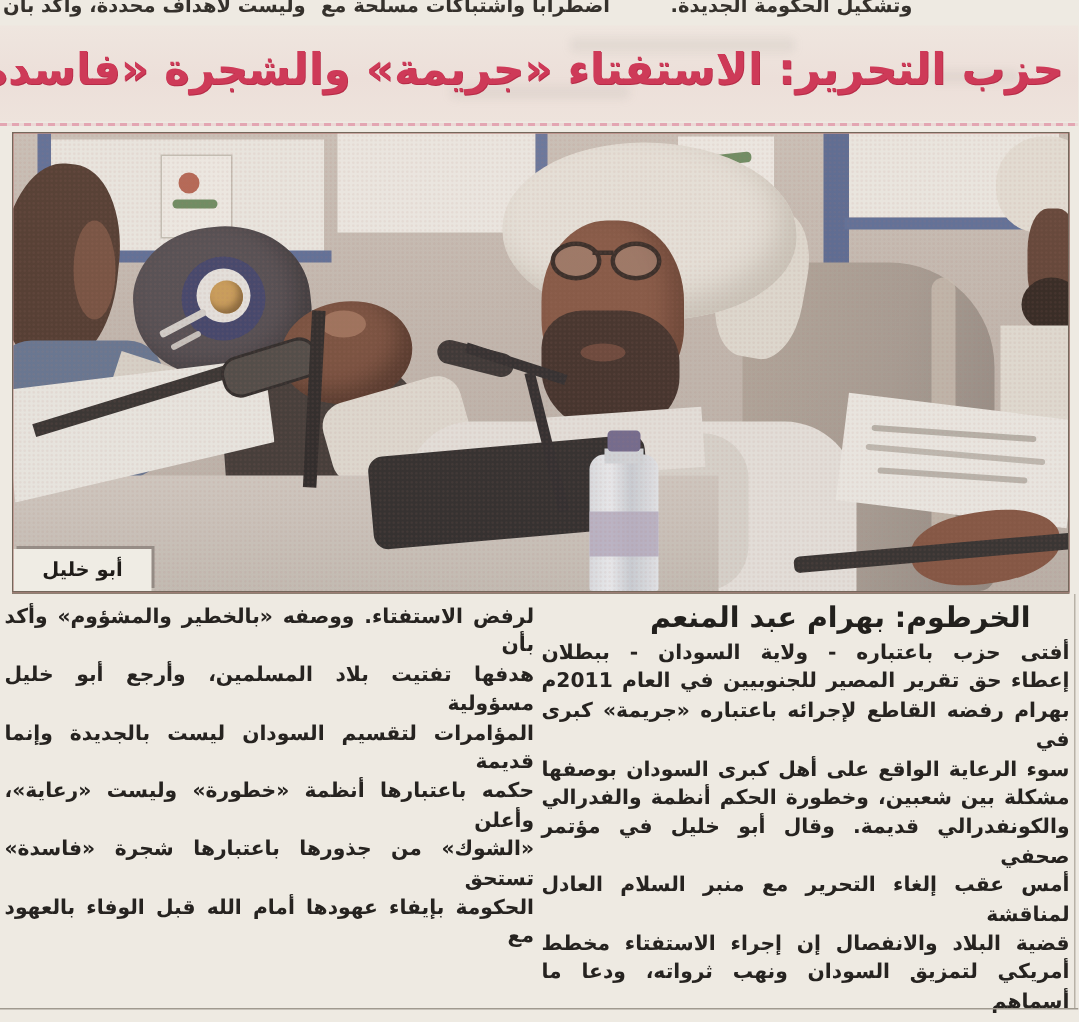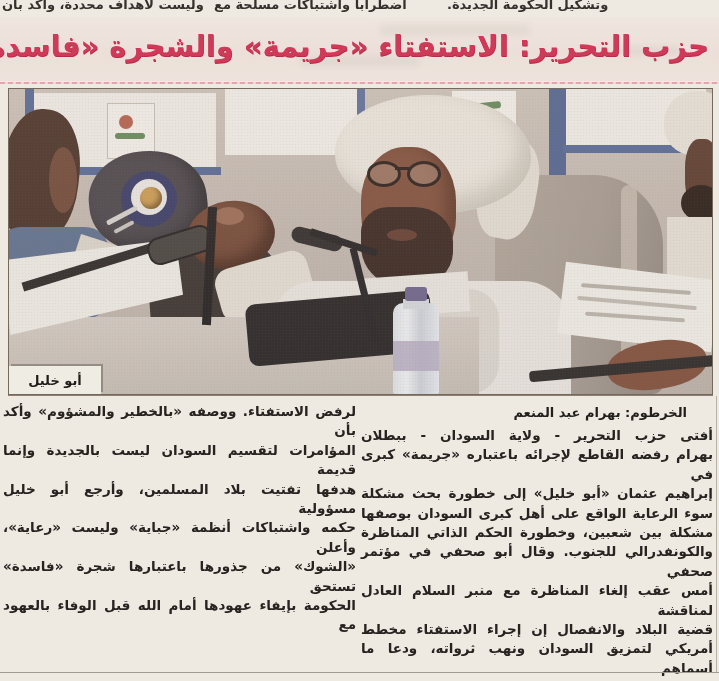--- a/index.html
+++ b/index.html
@@ -143,21 +143,21 @@
     direction:rtl;text-align:center;font-size:13px;font-weight:bold;color:#1f1c19;
     line-height:30px;box-shadow:2px -2px 0 rgba(60,50,45,0.35);
   }
 
   
   .col{position:absolute;direction:rtl;}
   .col-right{left:361px;top:402px;width:352px;}
   .col-left{left:3px;top:402px;width:353px;}
   .byline{
     direction:rtl;text-align:right;padding-right:26px;
-    font-size:13px;font-weight:bold;color:#22201d;line-height:21px;margin-bottom:3px;
+    font-size:19px;font-weight:bold;color:#22201d;line-height:21px;margin-bottom:3px;
   }
   .tline{
     direction:rtl;font-size:13.5px;font-weight:bold;color:#262320;
     line-height:19.4px;text-align:justify;text-align-last:justify;
   }
   .bottom-rule{position:absolute;left:0;top:672px;width:719px;height:1px;background:#a09a8f;}
   .edge-rule{position:absolute;left:716px;top:396px;width:1px;height:276px;background:#b8b2a7;}
 </style>
 </head>
 <body>
@@ -256,37 +256,37 @@
 
     <div class="ph p-tint"></div>
     <div class="ph p-halftone"></div>
   </div>
   <div class="caption-notch" dir="rtl">أبو خليل</div>
 </div>
 
 <div class="col col-right">
   <div class="byline" dir="rtl">الخرطوم: بهرام عبد المنعم</div>
   <div>
-      <div class="tline" dir="rtl">أفتى حزب التحرير - ولاية السودان - ببطلان</div>
+      <div class="tline" dir="rtl">أفتى حزب باعتباره - ولاية السودان - ببطلان</div>
+      <div class="tline" dir="rtl">إعطاء حق تقرير المصير للجنوبيين في العام 2011م</div>
       <div class="tline" dir="rtl">بهرام رفضه القاطع لإجرائه باعتباره «جريمة» كبرى في</div>
-      <div class="tline" dir="rtl">إبراهيم عثمان «أبو خليل» إلى خطورة بحث مشكلة</div>
       <div class="tline" dir="rtl">سوء الرعاية الواقع على أهل كبرى السودان بوصفها</div>
-      <div class="tline" dir="rtl">مشكلة بين شعبين، وخطورة الحكم الذاتي المناظرة</div>
-      <div class="tline" dir="rtl">والكونفدرالي للجنوب. وقال أبو صحفي في مؤتمر صحفي</div>
-      <div class="tline" dir="rtl">أمس عقب إلغاء المناظرة مع منبر السلام العادل لمناقشة</div>
+      <div class="tline" dir="rtl">مشكلة بين شعبين، وخطورة الحكم أنظمة والفدرالي</div>
+      <div class="tline" dir="rtl">والكونفدرالي قديمة. وقال أبو خليل في مؤتمر صحفي</div>
+      <div class="tline" dir="rtl">أمس عقب إلغاء التحرير مع منبر السلام العادل لمناقشة</div>
       <div class="tline" dir="rtl">قضية البلاد والانفصال إن إجراء الاستفتاء مخطط</div>
       <div class="tline" dir="rtl">أمريكي لتمزيق السودان ونهب ثرواته، ودعا ما أسماهم</div>
     </div>
 </div>
 
 <div class="col col-left">
   <div>
       <div class="tline" dir="rtl">لرفض الاستفتاء. ووصفه «بالخطير والمشؤوم» وأكد بأن</div>
+      <div class="tline" dir="rtl">هدفها تفتيت بلاد المسلمين، وأرجع أبو خليل مسؤولية</div>
       <div class="tline" dir="rtl">المؤامرات لتقسيم السودان ليست بالجديدة وإنما قديمة</div>
-      <div class="tline" dir="rtl">هدفها تفتيت بلاد المسلمين، وأرجع أبو خليل مسؤولية</div>
-      <div class="tline" dir="rtl">حكمه واشتباكات أنظمة «جباية» وليست «رعاية»، وأعلن</div>
+      <div class="tline" dir="rtl">حكمه باعتبارها أنظمة «خطورة» وليست «رعاية»، وأعلن</div>
       <div class="tline" dir="rtl">«الشوك» من جذورها باعتبارها شجرة «فاسدة» تستحق</div>
       <div class="tline" dir="rtl">الحكومة بإيفاء عهودها أمام الله قبل الوفاء بالعهود مع</div>
     </div>
 </div>
 
 <div class="bottom-rule"></div>
 <div class="edge-rule"></div>
 
 </body></html>

